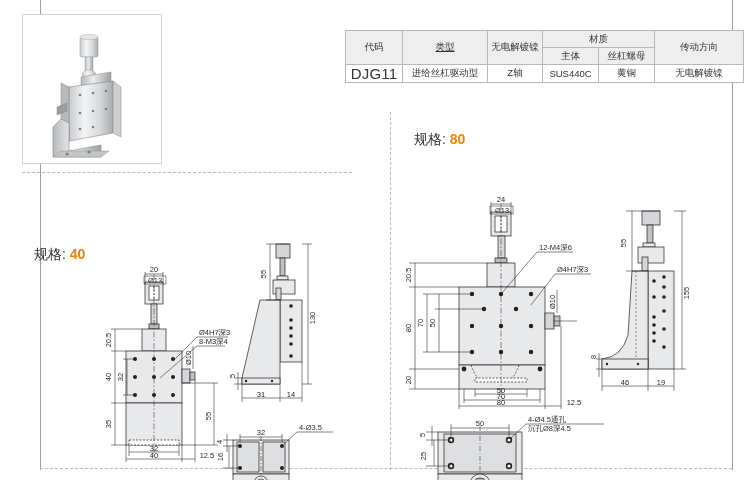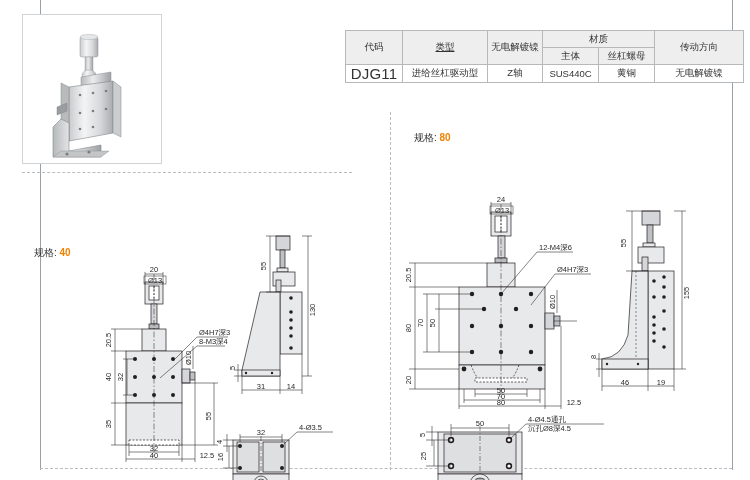--- a/index.html
+++ b/index.html
@@ -29,21 +29,21 @@
   }
   .spec-table td,.spec-table th{
     border:1px solid #b5b9bc;text-align:center;vertical-align:middle;
     padding:0;font-weight:normal;color:#333;
   }
   .spec-table thead td{background:#eeeeee;height:16px;}
   .spec-table tbody td{background:#ffffff;height:17px;}
   .code-cell{color:#ef8200;font-weight:bold;font-size:15px;letter-spacing:.2px;}
 
   
-  .spec-caption{position:absolute;font-size:10px;color:#333;white-space:nowrap;}
+  .spec-caption{position:absolute;font-size:14px;color:#333;white-space:nowrap;}
   .spec-caption .num{color:#ef8200;font-weight:bold;}
 
   
   .draw{position:absolute;margin-top:44px;}
   svg{display:block;overflow:visible;}
   .dimtxt{font-family:"Liberation Sans","DejaVu Sans",sans-serif;font-size:7.5px;fill:#231f20;}
 </style>
 </head>
 <body>
 
@@ -226,21 +226,21 @@
       <text class="dimtxt" x="69" y="185" text-anchor="middle">32</text>
       <text class="dimtxt" x="69" y="192" text-anchor="middle">40</text>
       <text class="dimtxt" x="122" y="192" text-anchor="middle">12.5</text>
       <text class="dimtxt" x="126" y="150" text-anchor="middle" transform="rotate(-90 126 150)">55</text>
       <text class="dimtxt" x="106" y="92" text-anchor="middle" transform="rotate(-90 106 92)">Ø10</text>
       <text class="dimtxt" x="114" y="69">Ø4H7深3</text>
       <text class="dimtxt" x="114" y="78">8-M3深4</text>
     </svg>
   </div>
 
-  <div class="draw" style="left:232px;top:180px;">
+  <div class="draw" style="left:232px;top:188px;">
     <svg width="120" height="180" viewBox="0 0 120 180">
       <g stroke="#231f20" fill="none" stroke-width=".7">
         <rect x="44" y="12" width="14" height="14" fill="#d4d6d9"></rect>
         <rect x="48" y="26" width="5" height="18" fill="#bfc2c5"></rect>
         <rect x="45" y="44" width="11" height="4" fill="#e8e9eb"></rect>
         <rect x="41" y="48" width="22" height="14" fill="#e8e9eb"></rect>
         <rect x="44" y="56" width="5" height="12" fill="#d4d6d9"></rect>
 
         <rect x="48" y="68" width="22" height="62" fill="#e8e9eb"></rect>
 

